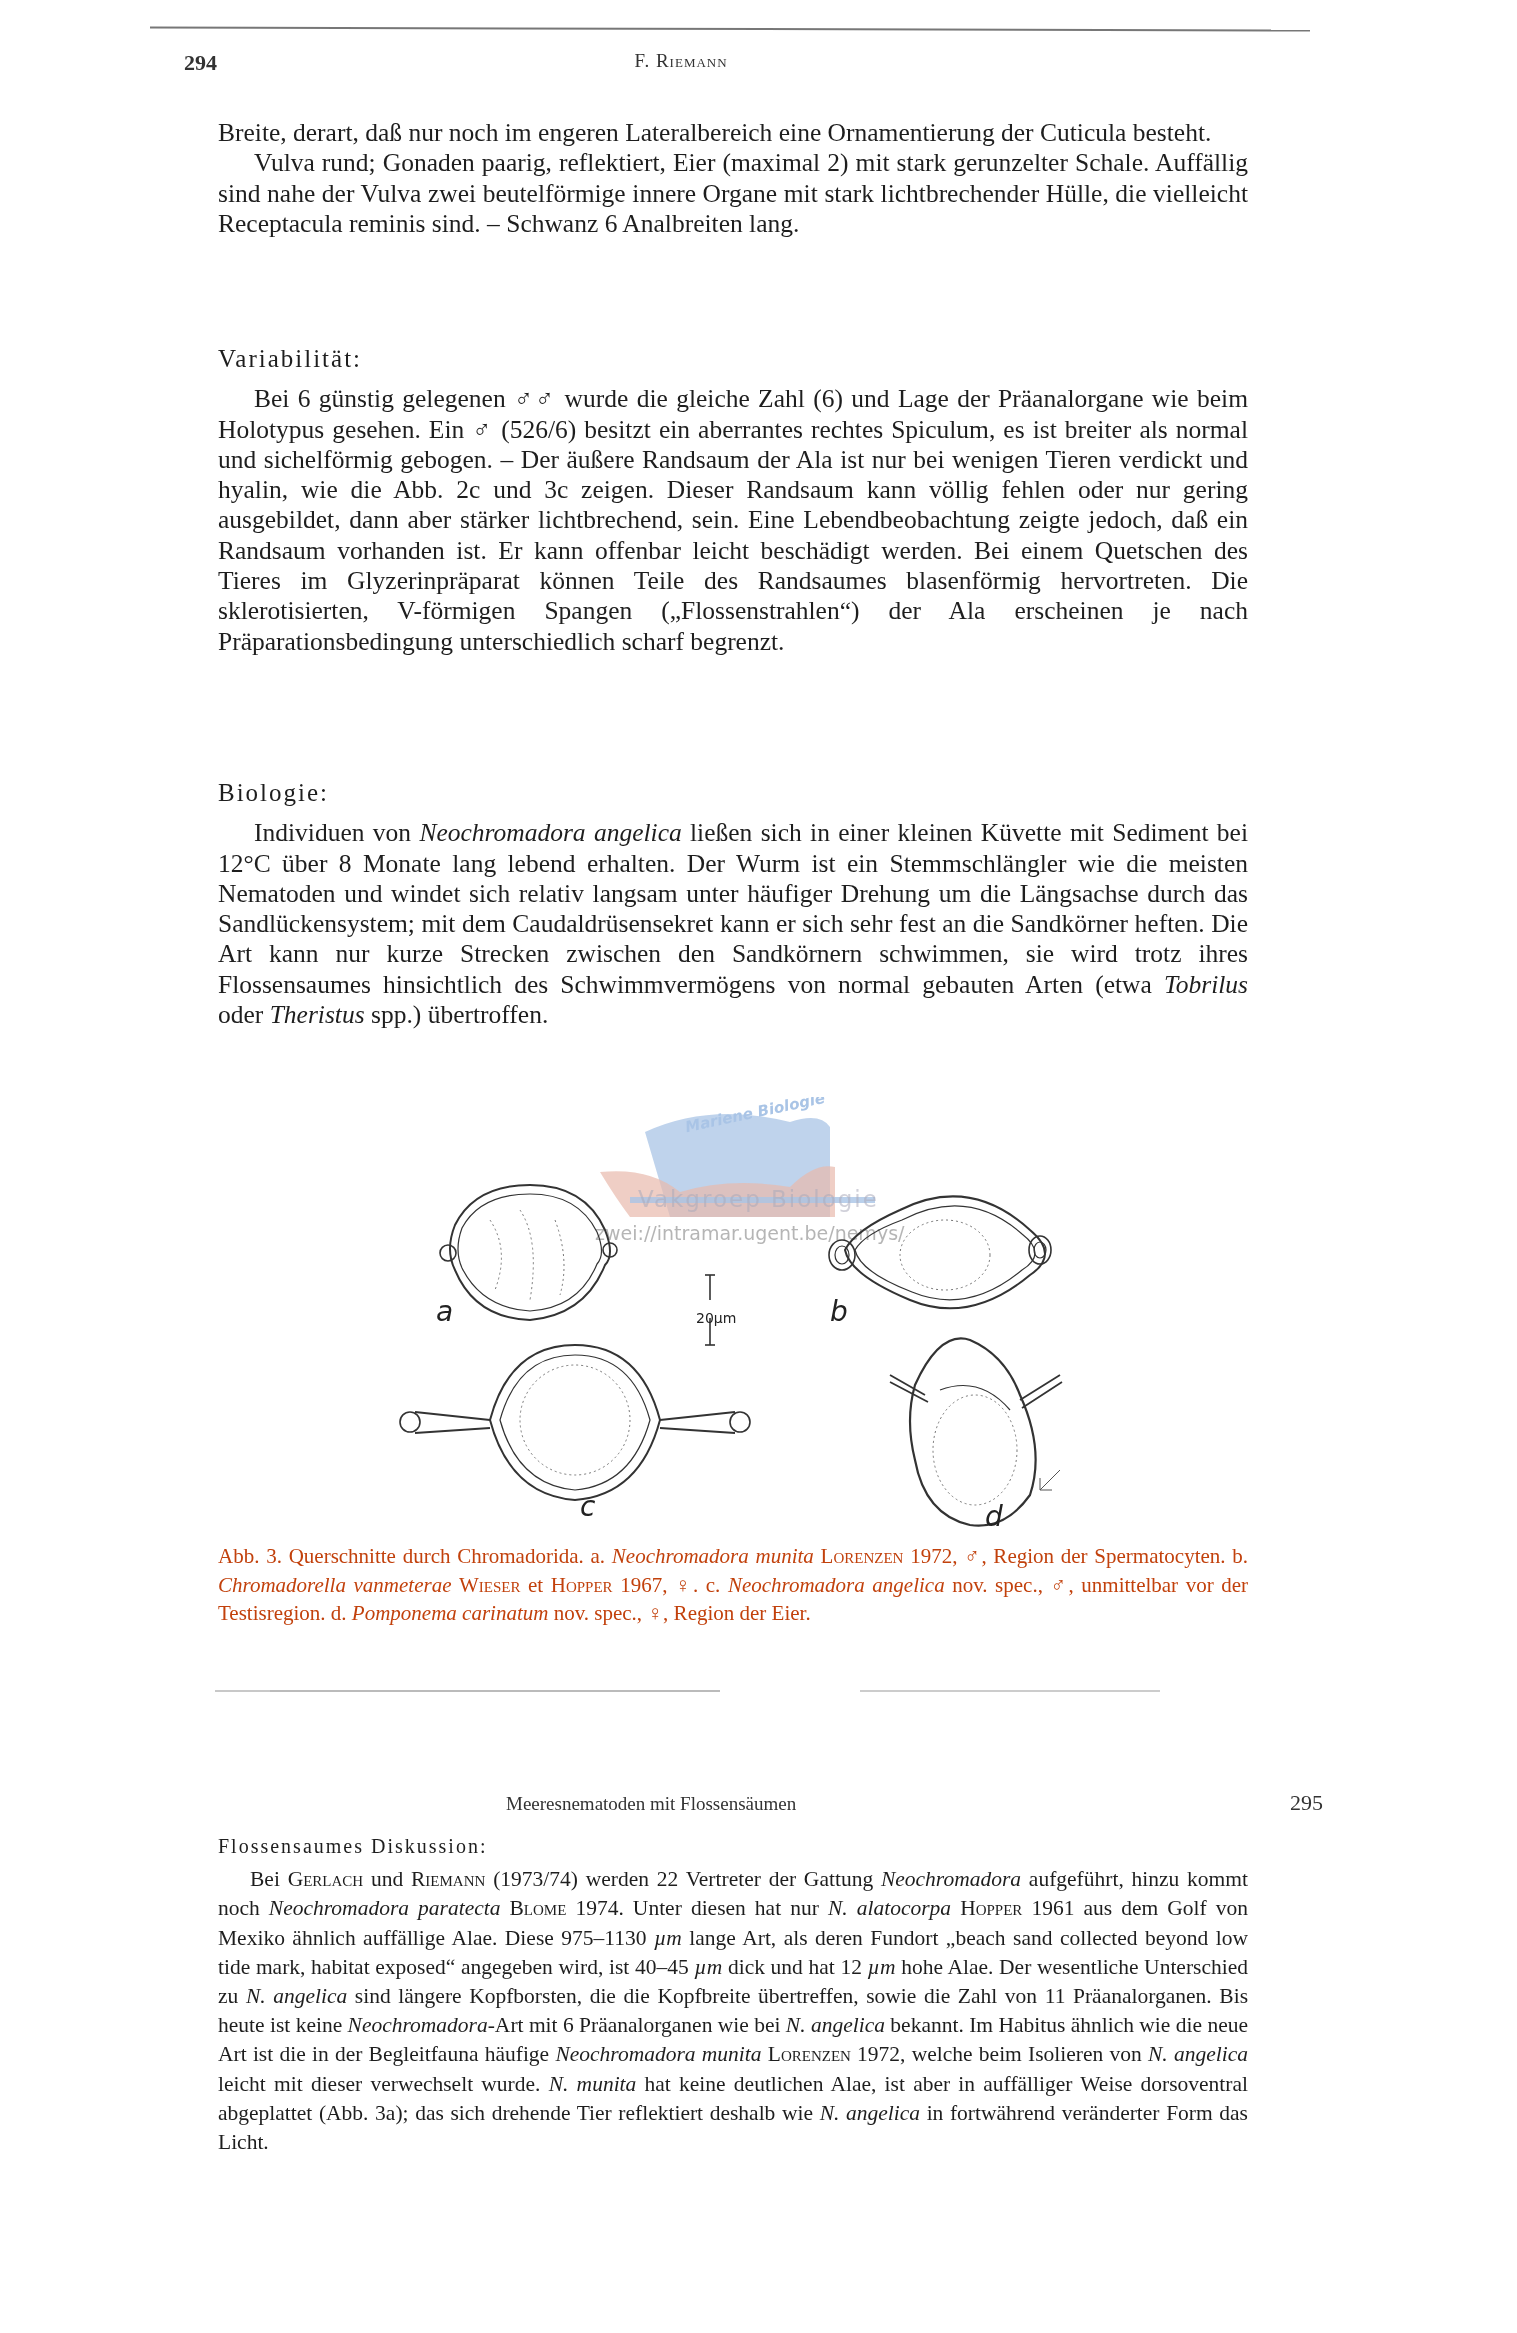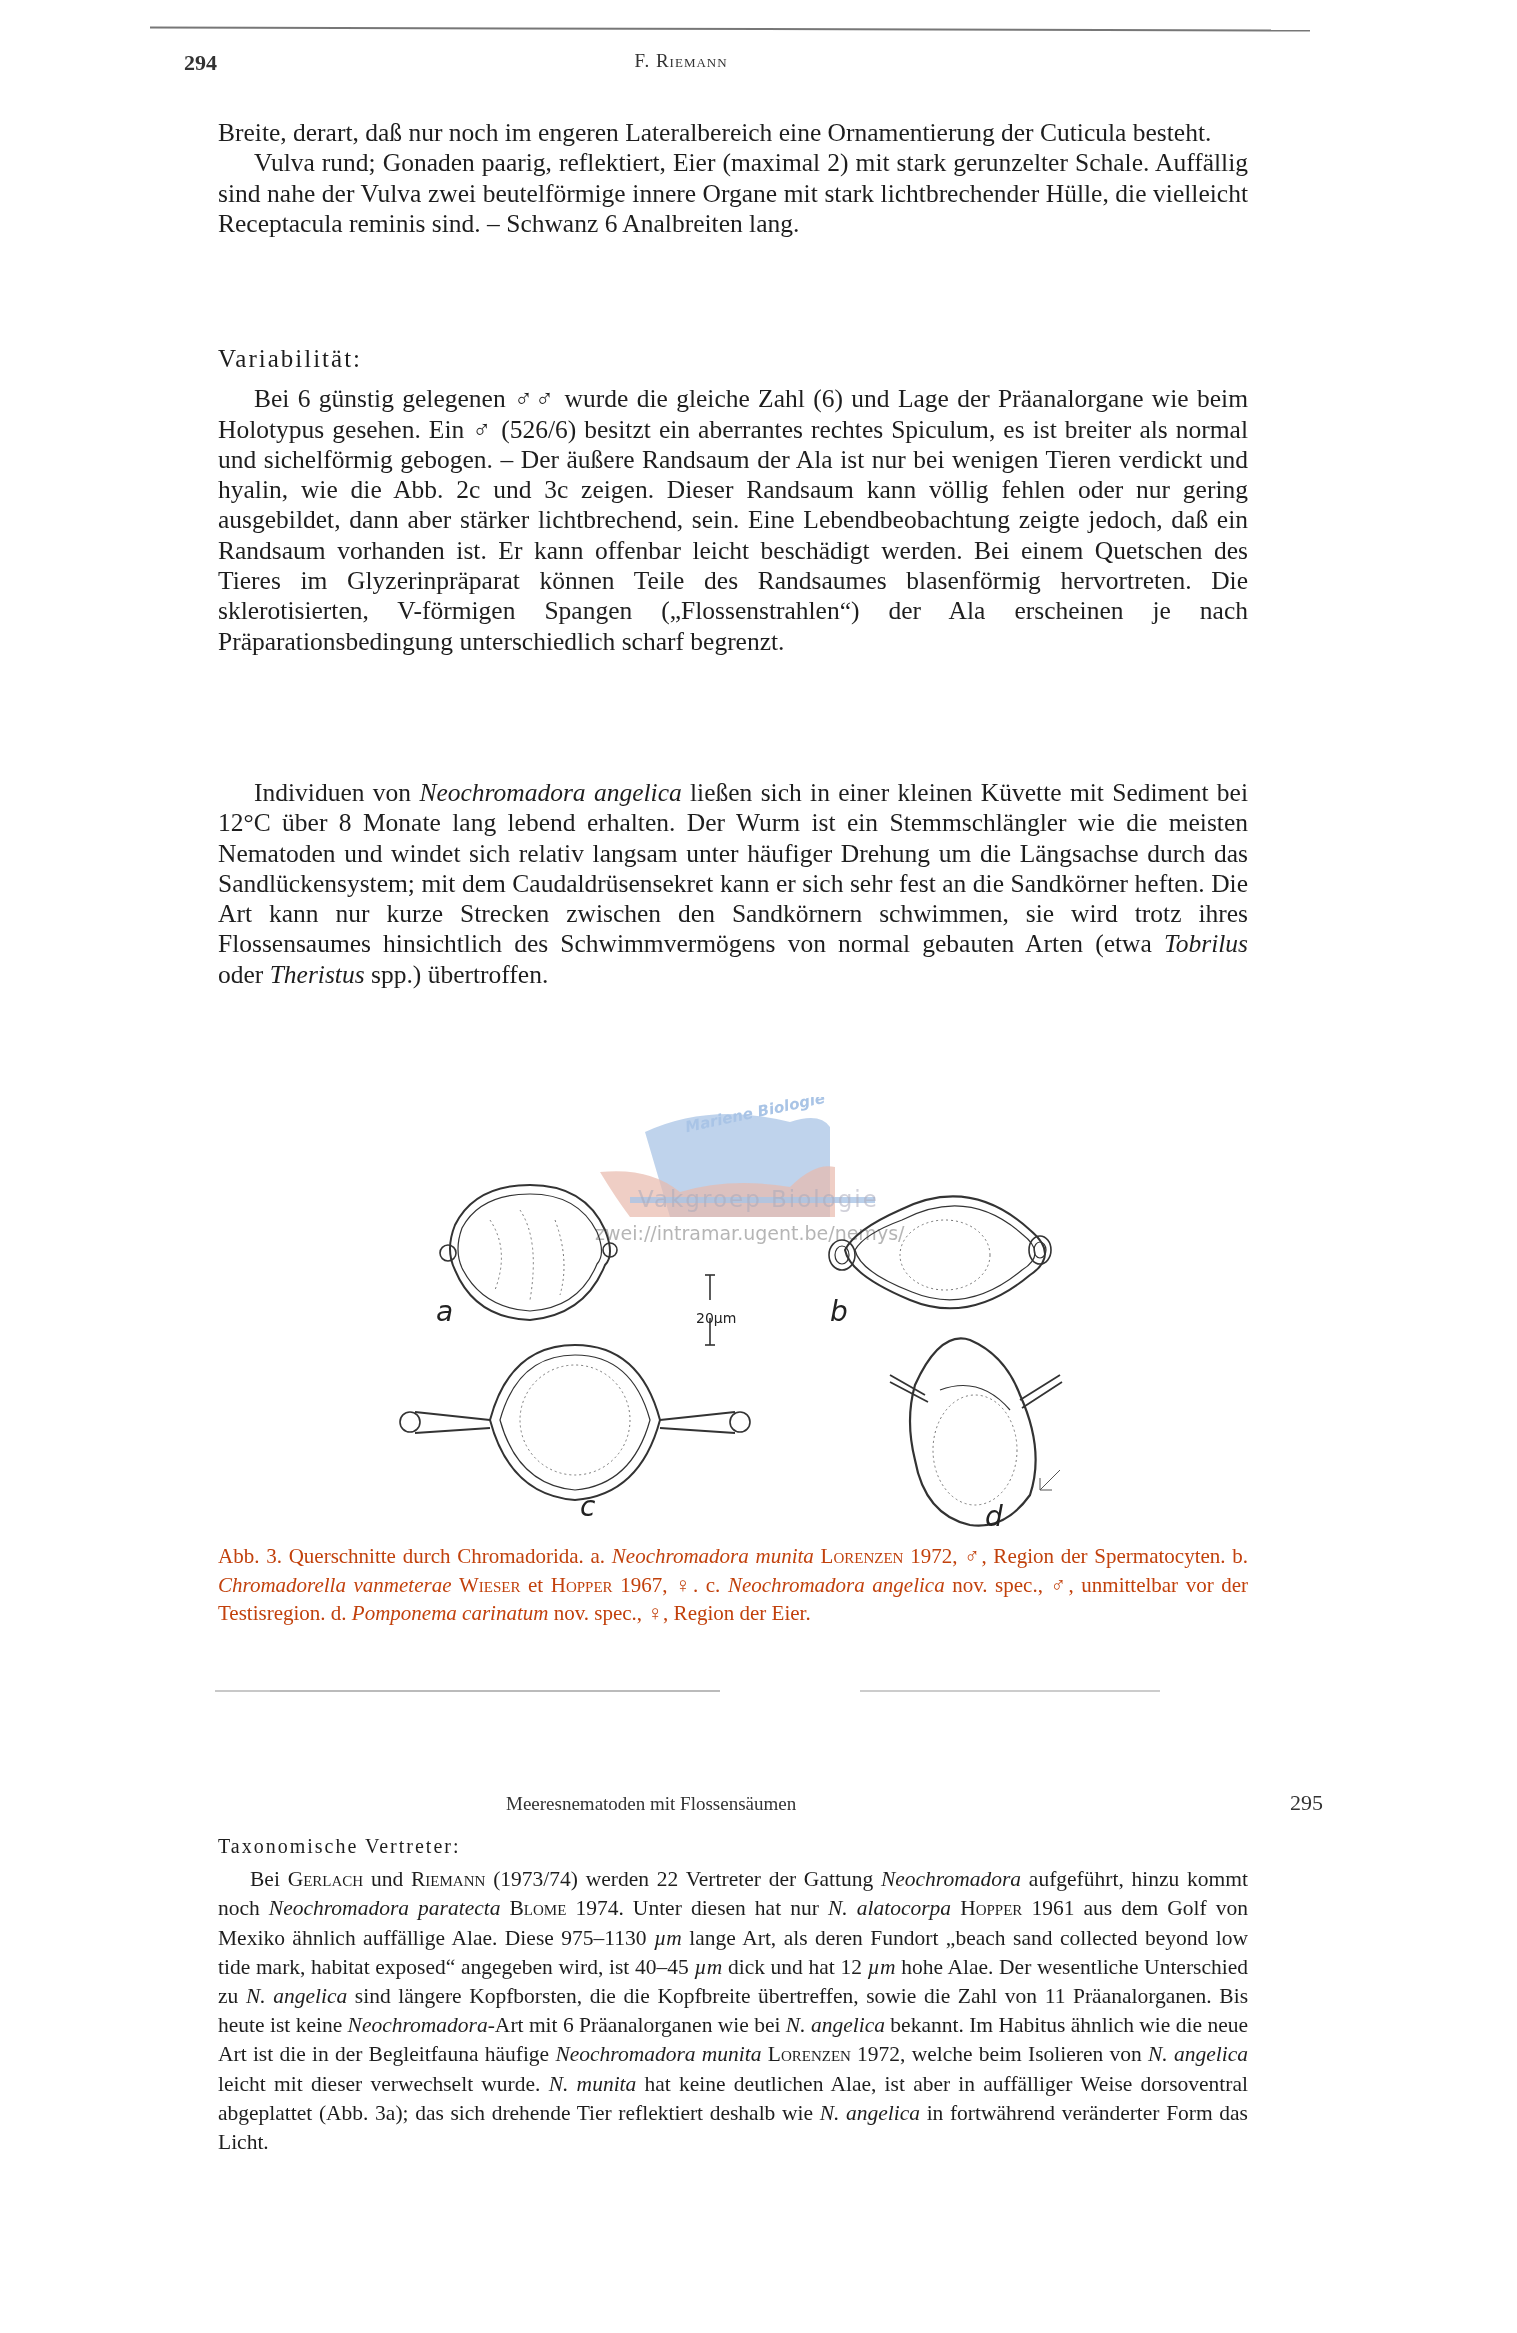--- a/index.html
+++ b/index.html
@@ -44,20 +44,21 @@
   <p>Breite, derart, daß nur noch im engeren Lateralbereich eine Ornamentierung der Cuticula besteht.</p>
   <p class="ind">Vulva rund; Gonaden paarig, reflektiert, Eier (maximal 2) mit stark gerunzelter Schale. Auffällig sind nahe der Vulva zwei beutelförmige innere Organe mit stark lichtbrechender Hülle, die vielleicht Receptacula reminis sind. – Schwanz 6 Analbreiten lang.</p>
 </div>
 
 <div class="block p1" style="top:344px;">
   <p class="sect" style="margin-bottom:10px;">Variabilität:</p>
   <p class="ind">Bei 6 günstig gelegenen ♂♂ wurde die gleiche Zahl (6) und Lage der Präanalorgane wie beim Holotypus gesehen. Ein ♂ (526/6) besitzt ein aberrantes rechtes Spiculum, es ist breiter als normal und sichelförmig gebogen. – Der äußere Randsaum der Ala ist nur bei wenigen Tieren verdickt und hyalin, wie die Abb. 2c und 3c zeigen. Dieser Randsaum kann völlig fehlen oder nur gering ausgebildet, dann aber stärker lichtbrechend, sein. Eine Lebendbeobachtung zeigte jedoch, daß ein Randsaum vorhanden ist. Er kann offenbar leicht beschädigt werden. Bei einem Quetschen des Tieres im Glyzerinpräparat können Teile des Randsaumes blasenförmig hervortreten. Die sklerotisierten, V-förmigen Spangen („Flossenstrahlen“) der Ala erscheinen je nach Präparationsbedingung unterschiedlich scharf begrenzt.</p>
 </div>
 
 <div class="block p1" style="top:778px;">
+  <p class="sect" style="margin-bottom:10px;">Biologie:</p>
   <p class="ind"><span>Individuen von </span><i>Neochromadora angelica</i><span> ließen sich in einer kleinen Küvette mit Sediment bei 12°C über 8 Monate lang lebend erhalten. Der Wurm ist ein Stemmschlängler wie die meisten Nematoden und windet sich relativ langsam unter häufiger Drehung um die Längsachse durch das Sandlückensystem; mit dem Caudaldrüsensekret kann er sich sehr fest an die Sandkörner heften. Die Art kann nur kurze Strecken zwischen den Sandkörnern schwimmen, sie wird trotz ihres Flossensaumes hinsichtlich des Schwimmvermögens von normal gebauten Arten (etwa </span><i>Tobrilus</i><span> oder </span><i>Theristus</i><span> spp.) übertroffen.</span></p>
 </div>
 
 <svg class="watermark" viewBox="0 0 300 150">
   <path d="M55 35 Q120 5 200 25 Q230 15 240 30 L240 120 L80 120 Z" fill="#a9c4e6" opacity="0.75"></path>
   <path d="M10 75 Q60 70 90 95 Q140 80 200 90 Q225 65 245 70 L245 120 L40 120 Q25 100 10 75 Z" fill="#e8b9ad" opacity="0.7"></path>
   <rect x="40" y="100" width="245" height="6" fill="#a9c4e6" opacity="0.8"></rect>
   <text x="95" y="28" font-family="DejaVu Sans, sans-serif" font-size="15" font-style="italic" font-weight="bold" fill="#a9c4e6" transform="rotate(-12 130 24)">Mariene Biologie</text>
 </svg>
 <div class="wm-vak">Vakgroep Biologie</div>
@@ -124,15 +125,15 @@
 <div class="caption"><span>Abb. 3. Querschnitte durch Chromadorida. a. </span><i>Neochromadora munita</i><span> </span><span class="sc">Lorenzen</span><span> 1972, ♂, Region der Spermatocyten. b. </span><i>Chromadorella vanmeterae</i><span> </span><span class="sc">Wieser</span><span> et </span><span class="sc">Hopper</span><span> 1967, ♀. c. </span><i>Neochromadora angelica</i><span> nov. spec., ♂, unmittelbar vor der Testisregion. d. </span><i>Pomponema carinatum</i><span> nov. spec., ♀, Region der Eier.</span></div>
 
 <div class="divider" style="left:215px;width:85px;"></div>
 <div class="divider" style="left:270px;width:450px;background:#bbb;"></div>
 <div class="divider" style="left:860px;width:300px;background:#ccc;"></div>
 
 <div class="hdr running-2">Meeresnematoden mit Flossensäumen</div>
 <div class="hdr pno-right">295</div>
 
 <div class="block p2" style="top:1832px;">
-  <p class="sect" style="font-size:20px;letter-spacing:2px;margin-bottom:4px;">Taxonomische Vertreter:</p>
+  <p class="sect" style="font-size:20px;letter-spacing:2px;margin-bottom:4px;">Flossensaumes Diskussion:</p>
   <p class="ind"><span>Bei </span><span class="sc">Gerlach</span><span> und </span><span class="sc">Riemann</span><span> (1973/74) werden 22 Vertreter der Gattung </span><i>Neochromadora</i><span> aufgeführt, hinzu kommt noch </span><i>Neochromadora paratecta</i><span> </span><span class="sc">Blome</span><span> 1974. Unter diesen hat nur </span><i>N. alatocorpa</i><span> </span><span class="sc">Hopper</span><span> 1961 aus dem Golf von Mexiko ähnlich auffällige Alae. Diese 975–1130 </span><i>µm</i><span> lange Art, als deren Fundort „beach sand collected beyond low tide mark, habitat exposed“ angegeben wird, ist 40–45 </span><i>µm</i><span> dick und hat 12 </span><i>µm</i><span> hohe Alae. Der wesentliche Unterschied zu </span><i>N. angelica</i><span> sind längere Kopfborsten, die die Kopfbreite übertreffen, sowie die Zahl von 11 Präanalorganen. Bis heute ist keine </span><i>Neochromadora</i><span>-Art mit 6 Präanalorganen wie bei </span><i>N. angelica</i><span> bekannt. Im Habitus ähnlich wie die neue Art ist die in der Begleitfauna häufige </span><i>Neochromadora munita</i><span> </span><span class="sc">Lorenzen</span><span> 1972, welche beim Isolieren von </span><i>N. angelica</i><span> leicht mit dieser verwechselt wurde. </span><i>N. munita</i><span> hat keine deutlichen Alae, ist aber in auffälliger Weise dorsoventral abgeplattet (Abb. 3a); das sich drehende Tier reflektiert deshalb wie </span><i>N. angelica</i><span> in fortwährend veränderter Form das Licht.</span></p>
 </div>
 
 </body></html>

